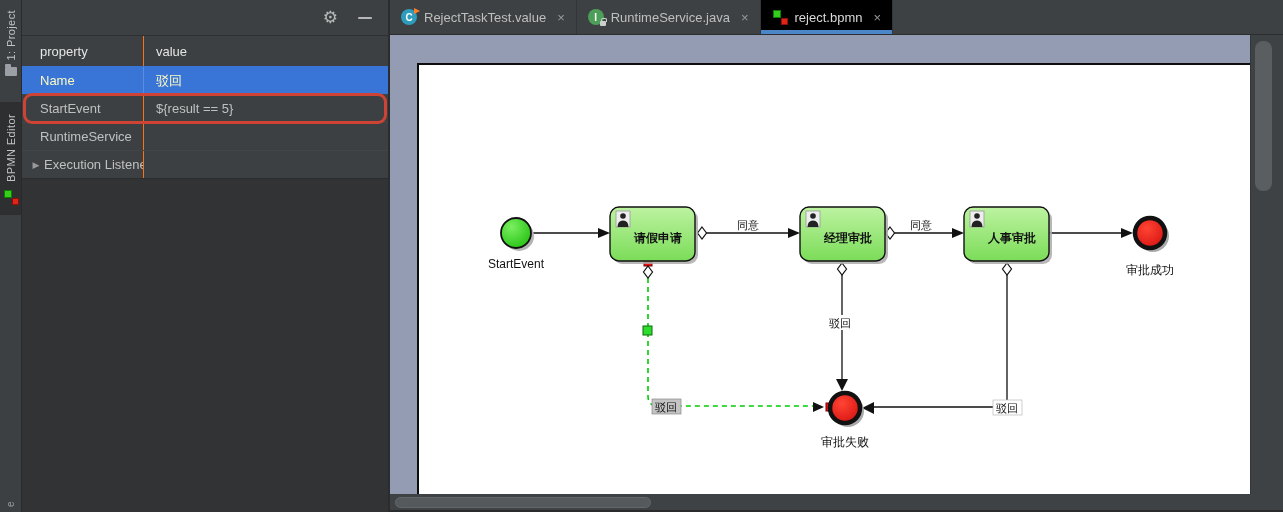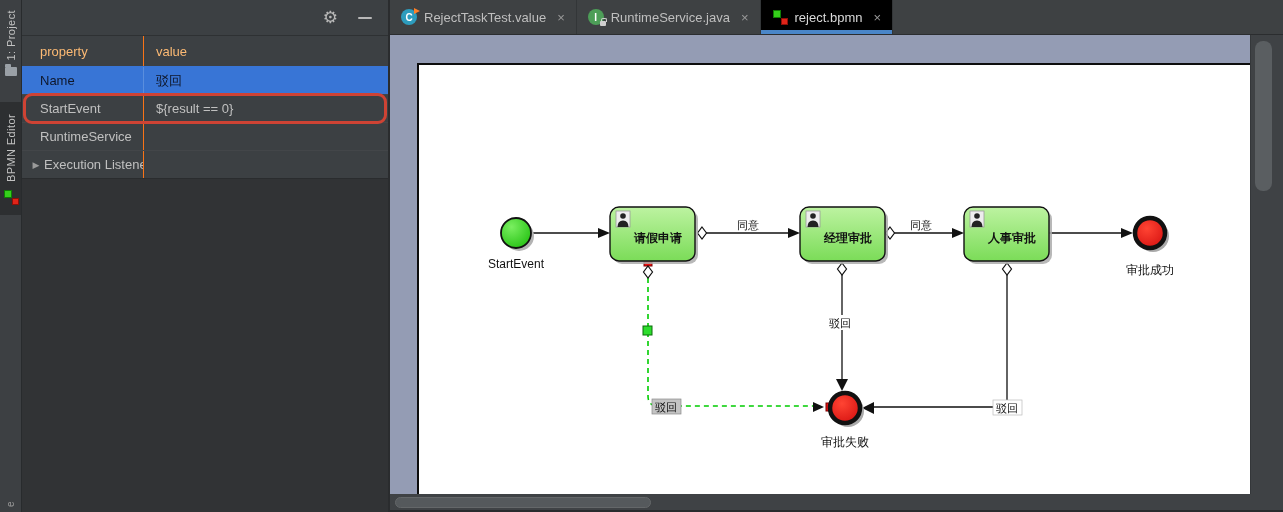--- a/index.html
+++ b/index.html
@@ -21,24 +21,24 @@
   .strip-partial { margin-top:auto; padding-bottom:1px; }
   .strip-partial .rot { color:#9a9a9a; font-size:10px; }
 
   
   .left-panel { width:368px; flex:0 0 368px; display:flex; flex-direction:column; background:#3c4043; border-right:2px solid #2a2c2e; }
   .panel-toolbar { height:36px; flex:0 0 36px; display:flex; align-items:center; justify-content:flex-end; gap:20px; padding-right:16px; border-bottom:1px solid #2e3133; }
   .gear { color:#b8b8b8; font-size:17px; line-height:1; cursor:default; }
   .min-bar { width:14px; height:2px; background:#b8b8b8; border-radius:1px; }
   .prop-table { display:flex; flex-direction:column; }
   .prow { display:flex; align-items:center; height:28px; font-size:13px; color:#c0c0c0; border-top:1px solid #434649; position:relative; }
-  .prow.header { height:30px; color:#fdba74; border-top:none;align-items:center; }
+  .prow.header { height:30px; color:#e5e5e5; border-top:none;align-items:center; }
   .pc1 { width:121px; flex:0 0 121px; padding-left:18px; white-space:nowrap; overflow:hidden; height:100%; display:flex; align-items:center; }
   .pc2 { flex:1; padding-left:12px; border-left:1px solid #f97316; height:100%; display:flex; align-items:center; white-space:nowrap; overflow:hidden; }
-  .prow.selected { background:#3875d6; color:#0f172a; border-top-color:#3875d6; }
+  .prow.selected { background:#3875d6; color:#fef9c3; border-top-color:#3875d6; }
   .prow.selected .pc2 { border-left-color:#5a8edd; }
   .red-ring { position:absolute; left:1px; right:1px; top:-2px; bottom:-2px; border:3px solid #ce4334; border-radius:9px; pointer-events:none; z-index:5; }
   .exec-arrow { width:16px; flex:0 0 16px; text-align:center; color:#9a9a9a; font-size:9px; margin-left:6px; }
   .pc1.exec { padding-left:0; }
   .panel-rest { flex:1; background:#313335; border-top:1px solid #2a2c2e; }
 
   
   .editor { flex:1; display:flex; flex-direction:column; min-width:0; }
   .tab-bar { height:35px; flex:0 0 35px; background:#3e4143; display:flex; align-items:stretch; border-bottom:1px solid #2b2d2f; }
   .tab { position:relative; display:flex; align-items:center; gap:7px; padding:0 11px; font-size:13px; color:#bfbfbf; border-right:1px solid #333638; cursor:default; }
@@ -98,21 +98,21 @@
         <div class="pc1">property</div>
         <div class="pc2">value</div>
       </div>
       <div class="prow selected">
         <div class="pc1">Name</div>
         <div class="pc2">驳回</div>
       </div>
       <div class="prow">
         <div class="red-ring"></div>
         <div class="pc1">StartEvent</div>
-        <div class="pc2">${result == 0}</div>
+        <div class="pc2">${result == 5}</div>
       </div>
       <div class="prow">
         <div class="pc1">RuntimeService</div>
         <div class="pc2"></div>
       </div>
       <div class="prow">
         <div class="pc1 exec">
           <span class="exec-arrow">▶</span>
           <span>Execution Listeners</span>
         </div>

